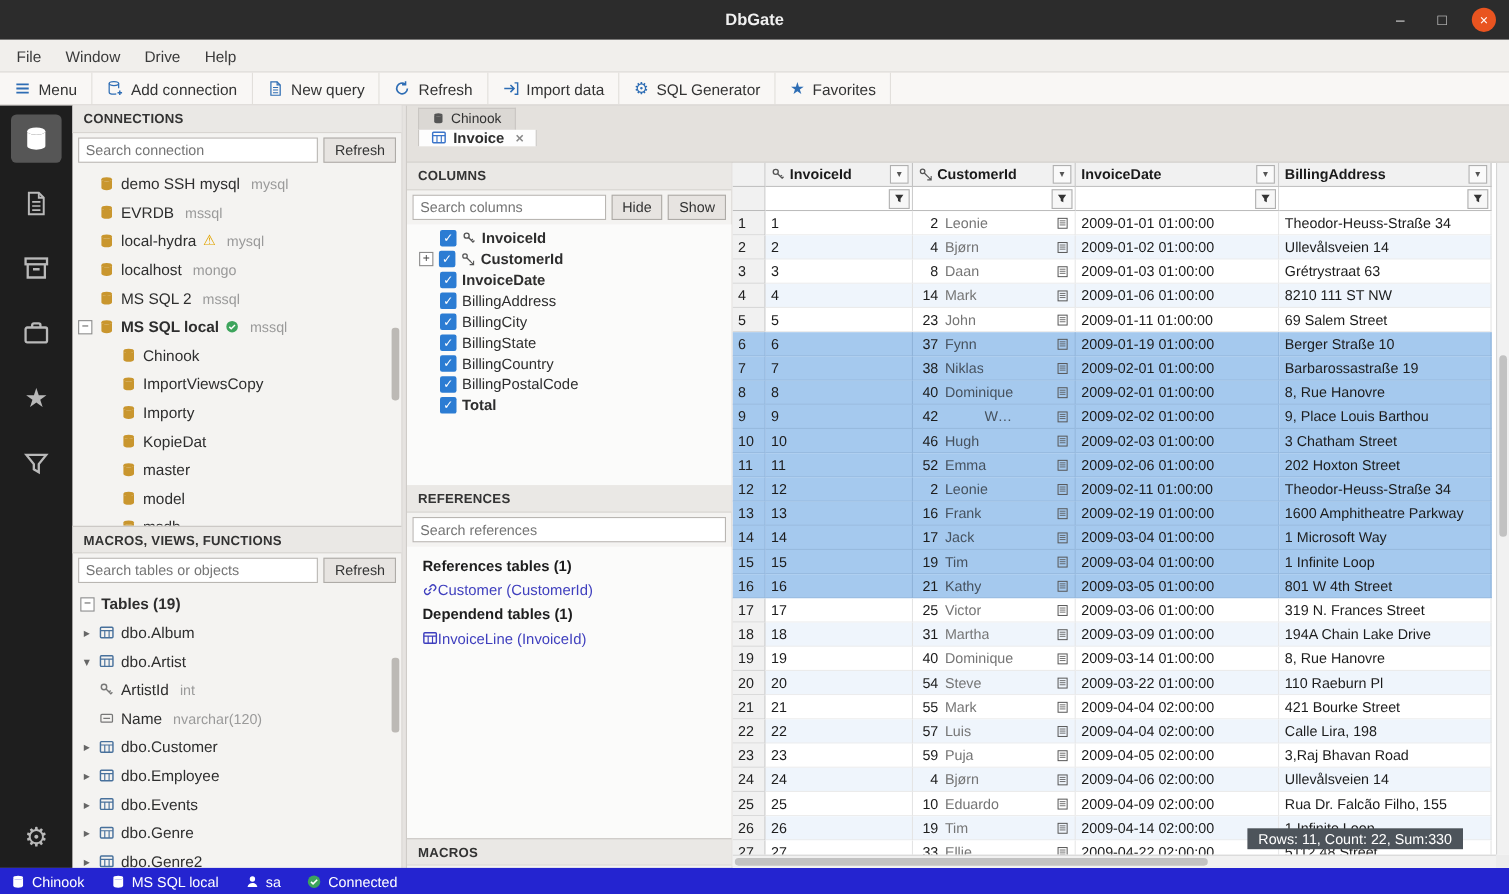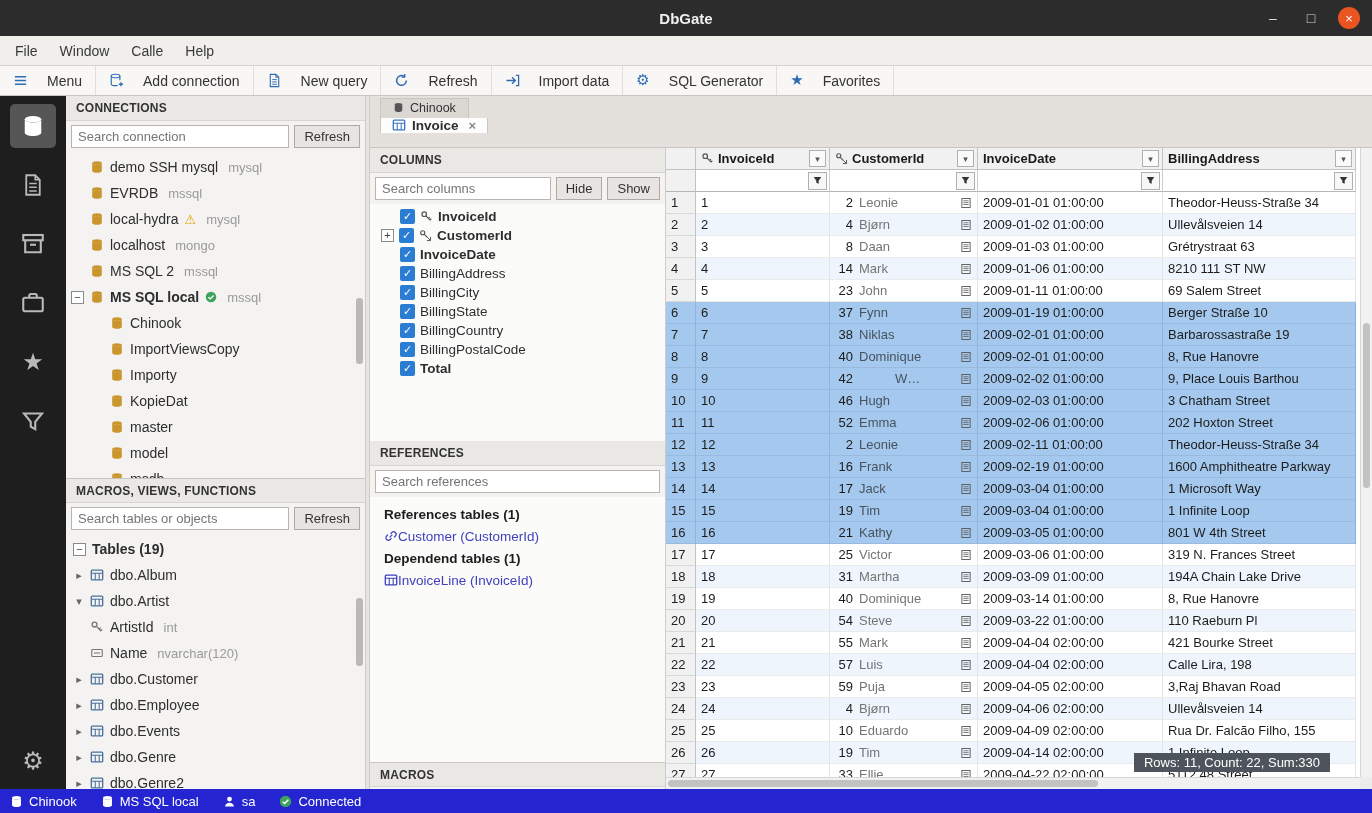--- a/index.html
+++ b/index.html
@@ -16,21 +16,21 @@
 .wincontrols{position:absolute;right:12px;top:0;height:100%;display:flex;align-items:center;gap:16px;}
 .winbtn{width:22px;height:22px;border-radius:50%;display:flex;align-items:center;justify-content:center;color:#d8d8d8;font-size:14px;cursor:default;}
 .winbtn.close{background:#e95420;color:#fff;font-size:13px;}
 
 
 .menubar{height:30px;background:#f1efec;border-bottom:1px solid #d6d3cf;display:flex;align-items:center;padding:0 4px;flex:none;}
 .menuitem{padding:0 11px;font-size:14px;color:#3a3a3a;height:100%;display:flex;align-items:center;}
 
 
 .toolbar{height:30px;background:#f9f7f5;border-bottom:1px solid #c9c6c2;display:flex;align-items:stretch;flex:none;}
-.toolbtn{display:flex;align-items:center;gap:19px;padding:0 13px;border-right:1px solid #e2dfdb;font-size:14px;color:#333;}
+.toolbtn{display:flex;align-items:center;gap:7px;padding:0 13px;border-right:1px solid #e2dfdb;font-size:14px;color:#333;}
 .toolbtn .icon{color:#2e6db4;}
 .toolbtn .icon svg{width:15px;height:15px;}
 .toolbtn .glyph{font-size:15px;color:#2e6db4;}
 
 .body{flex:1;display:flex;min-height:0;}
 
 
 .rail{width:66px;background:#1e1e1e;display:flex;flex-direction:column;align-items:center;padding:8px 0 6px;flex:none;}
 .railtop{display:flex;flex-direction:column;gap:15px;align-items:center;flex:1;}
 .railbtn{width:46px;height:44px;display:flex;align-items:center;justify-content:center;color:#b9b9b9;border-radius:5px;}
@@ -146,21 +146,21 @@
     <div class="wincontrols">
       <div class="winbtn">–</div>
       <div class="winbtn">□</div>
       <div class="winbtn close">×</div>
     </div>
   </div>
 
   <div class="menubar" id="menubar">
       <div class="menuitem">File</div>
       <div class="menuitem">Window</div>
-      <div class="menuitem">Calle</div>
+      <div class="menuitem">Drive</div>
       <div class="menuitem">Help</div>
     </div>
   <div class="toolbar" id="toolbar">
       <div class="toolbtn">
         <span class="icon">
           <svg viewBox="0 0 16 16">
             <path d="M2 4h12M2 8h12M2 12h12" stroke="currentColor" stroke-width="1.8" fill="none"></path>
           </svg>
         </span>
         <span class="tblabel">Menu</span>

